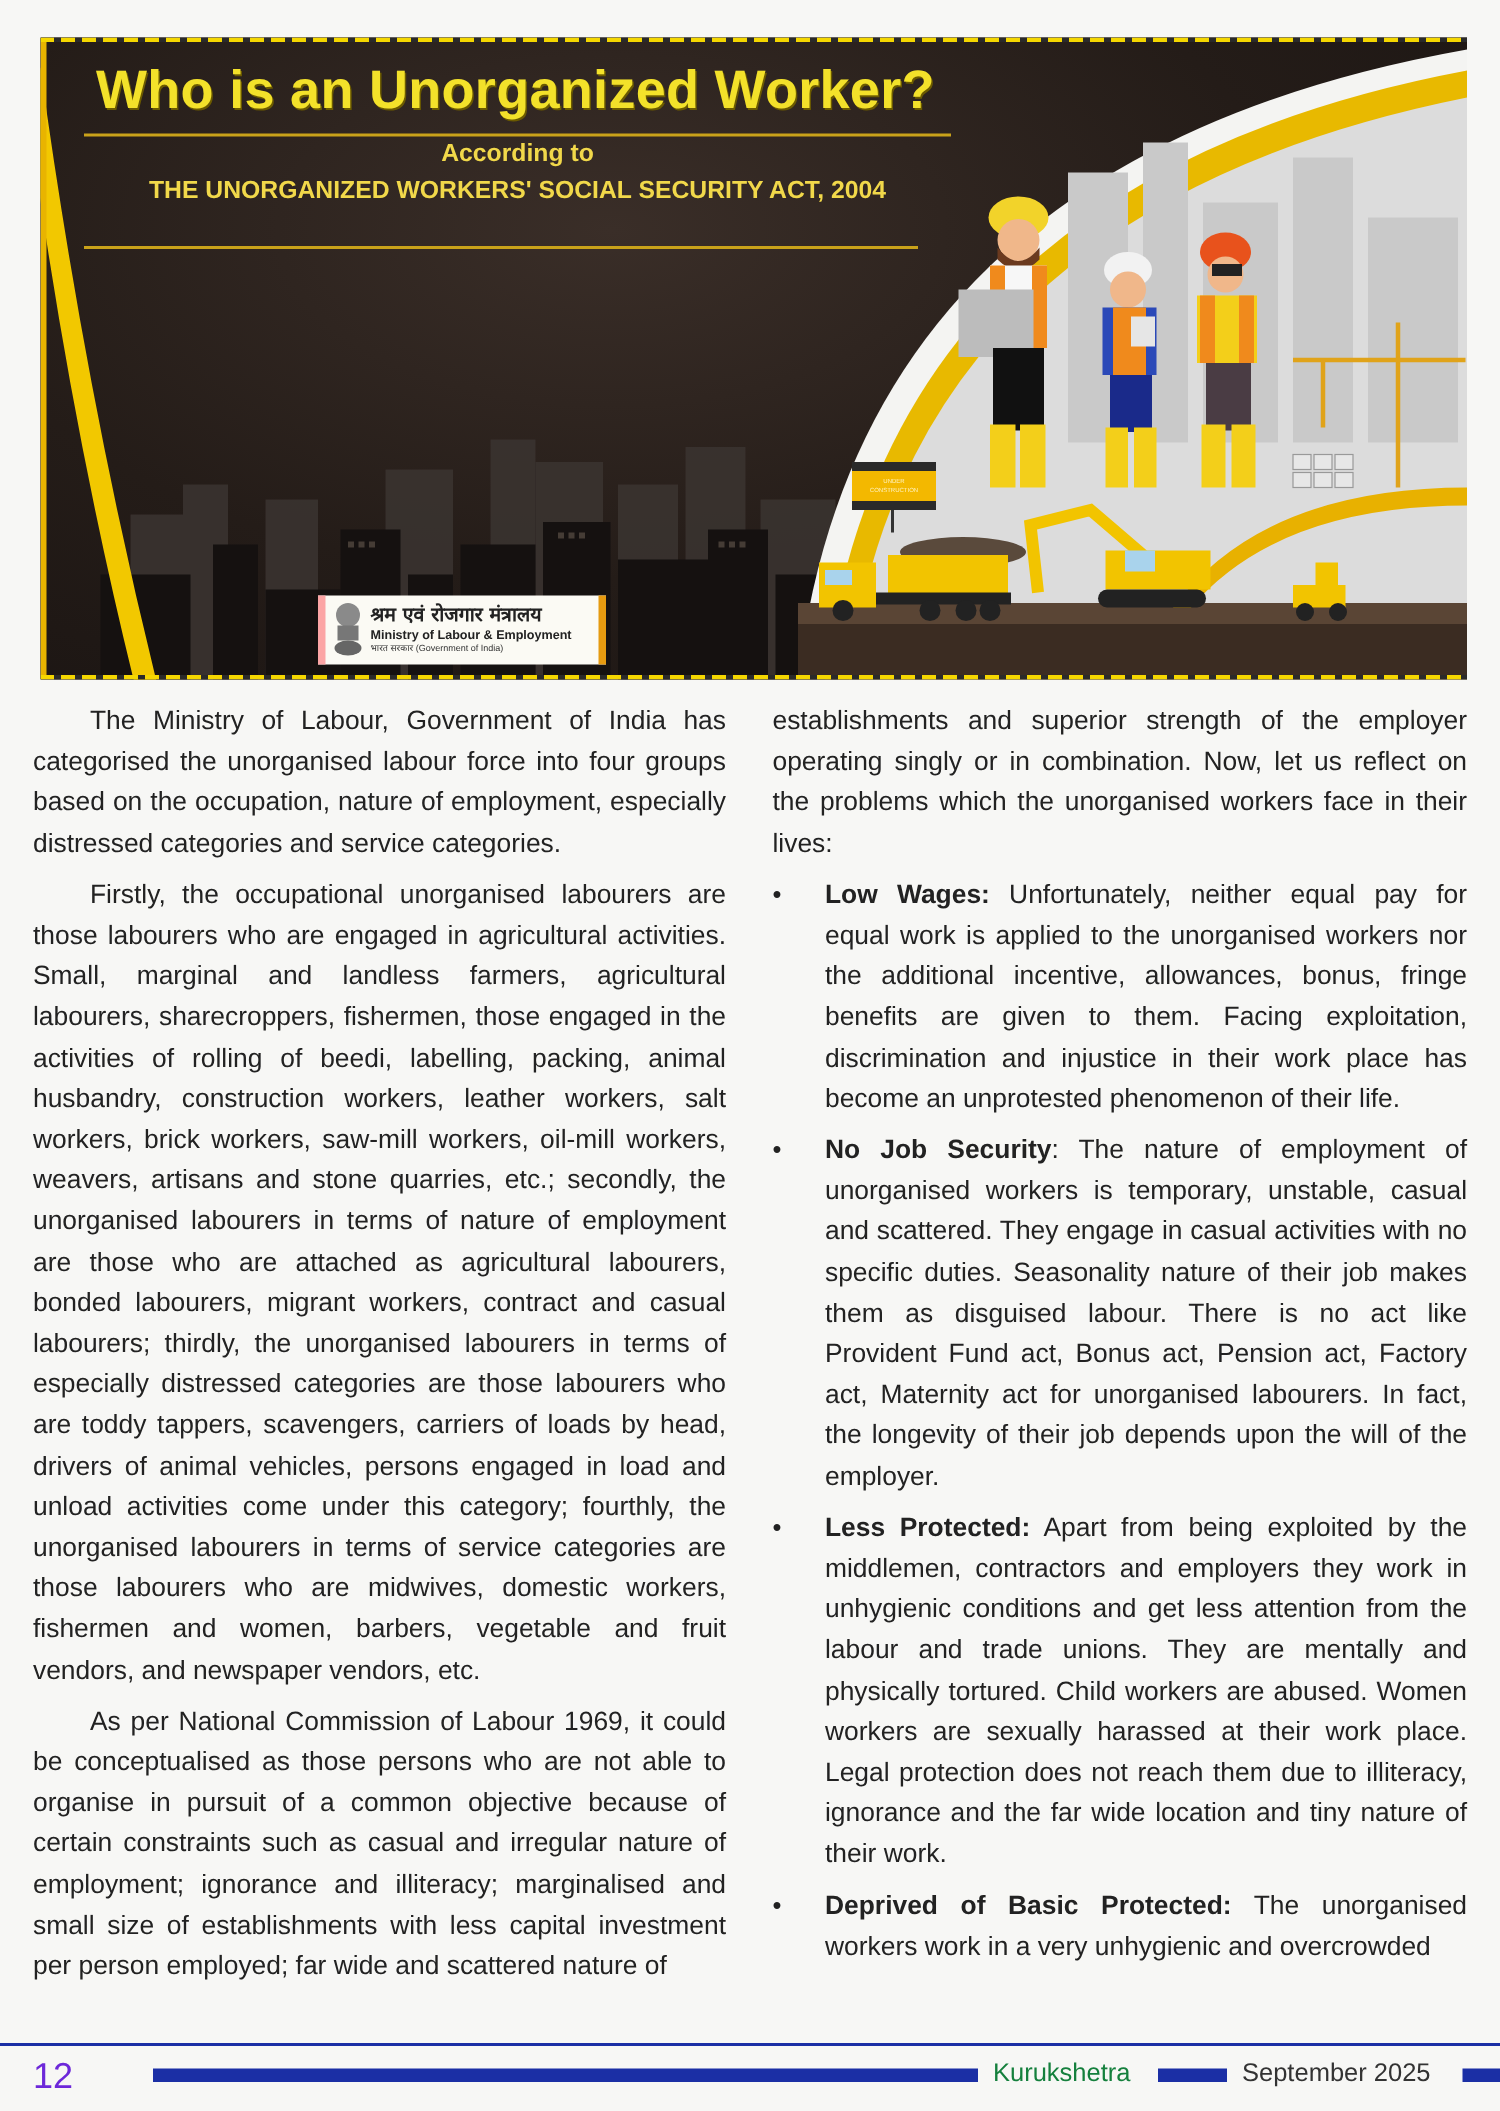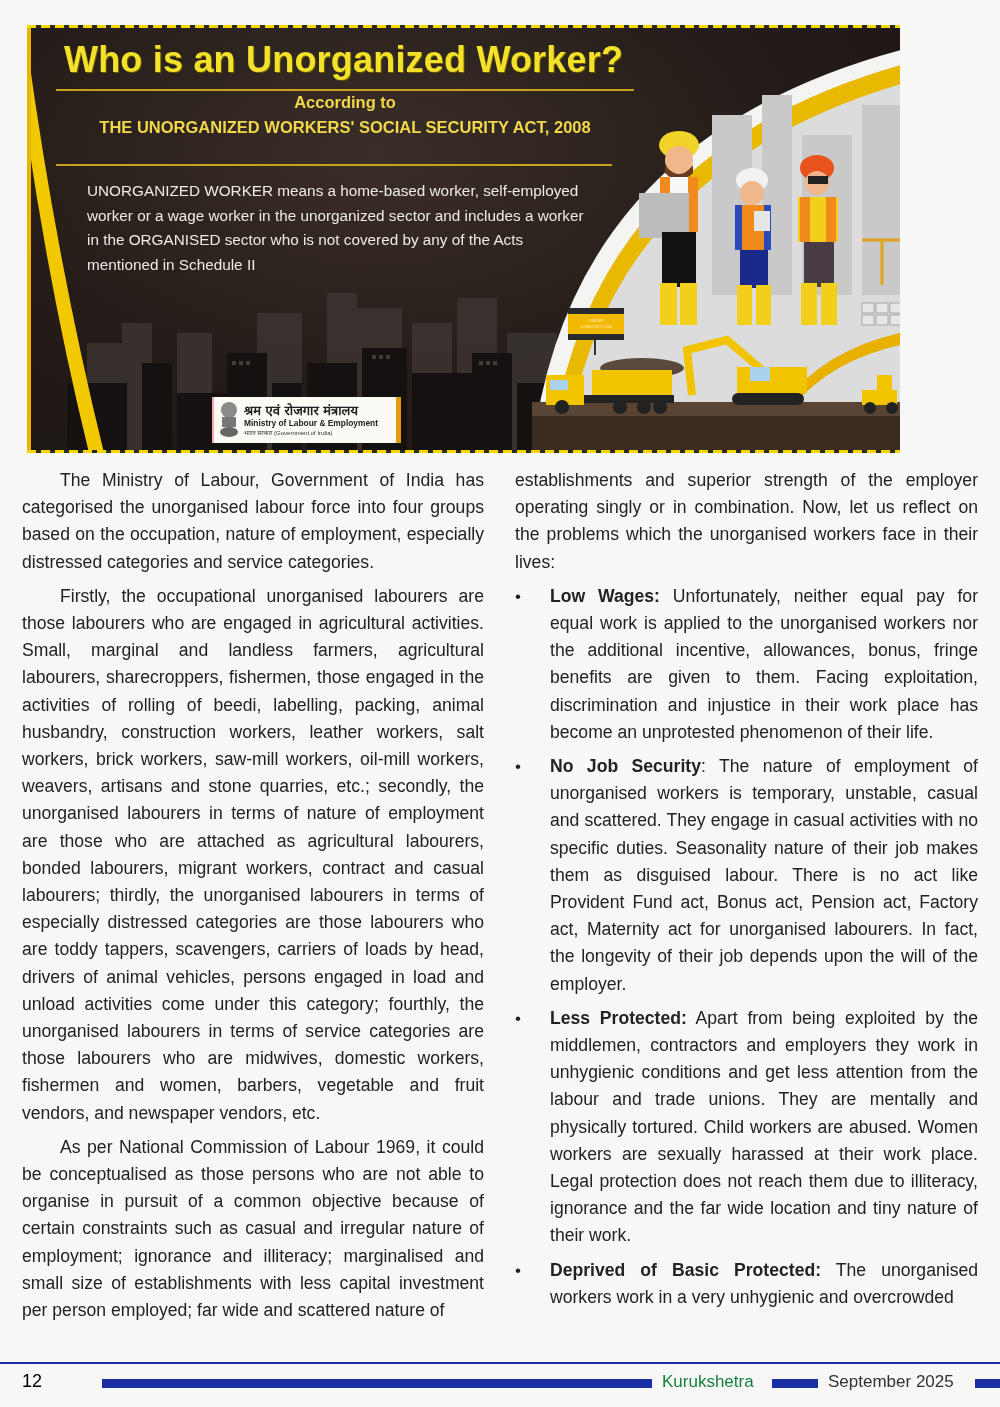--- a/index.html
+++ b/index.html
@@ -4,21 +4,21 @@
 <style>
   html, body { margin: 0; padding: 0; }
   body {
     width: 1000px; height: 1407px; position: relative; overflow: hidden;
     background: #f7f7f5;
     font-family: "DejaVu Sans", sans-serif;
     color: #1e1e1e;
   }
   
   .banner {
-    position: absolute; left: 27px; top: 25px; width: 873px; height: 428px;
+    position: absolute; left: 27px; top: 25px; width: 951px; height: 428px;
     background: #231b17; overflow: hidden;
   }
   .dash-top, .dash-bottom {
     position: absolute; left: 0; width: 100%; height: 3px;
     background: repeating-linear-gradient(90deg, #f5d700 0 9px, #2a2a2a 9px 14px);
     z-index: 6;
   }
   .dash-top { top: 0; } .dash-bottom { bottom: 0; }
   .banner-leftbar { position:absolute; left:0; top:3px; bottom:3px; width:4px; background:#e8b400; z-index:5; }
   .banner-dark {
@@ -44,21 +44,21 @@
     position:absolute; left:29px; width:578px; text-align:center; z-index:4;
     font-family:"Liberation Sans", sans-serif; font-weight:bold; color:#f1d84a; font-size:16.5px;
   }
   .sub1 { top:68px; } .sub2 { top:93px; } .sub3 { top:118px; }
   .definition {
     position:absolute; left:60px; top:154px; width:500px; z-index:4;
     color:#eeeae4; font-family:"Liberation Sans", sans-serif; font-size:15.3px; line-height:24.5px;
   }
   .ministry {
     position:absolute; left:185px; top:372px; width:182px; height:46px; z-index:4;
-    background:#fbfaf4; border-left:2px solid #fca5a5; border-right:5px solid #e59a10;
+    background:#fbfaf4; border-left:5px solid #fca5a5; border-right:5px solid #e59a10;
     display:flex; align-items:center;
   }
   .emblem { width:22px; height:40px; margin:0 4px 0 4px; }
   .min-text { display:flex; flex-direction:column; }
   .min-hindi { font-family:"DejaVu Serif", serif; font-size:13px; font-weight:bold; color:#222; line-height:15px; }
   .min-eng { font-family:"Liberation Sans", sans-serif; font-size:8.4px; font-weight:bold; color:#222; line-height:11px; }
   .min-gov { font-family:"Liberation Sans", sans-serif; font-size:6px; color:#333; line-height:9px; }
   .sign-text { font-family:"Liberation Sans", sans-serif; font-size:4px; fill:#fff3c0; }
 
   
@@ -70,21 +70,21 @@
   .col-left { left:22px; width:462px; }
   .col-right { left:515px; width:463px; }
   .col p { margin:0 0 7px 0; }
   .indent { text-indent: 38px; }
   .bullet { position:relative; padding-left:35px; margin:0 0 7px 0; }
   .bullet .dot { position:absolute; left:0; top:0; font-size:17px; }
   .bullet b { font-weight:bold; }
 
   
   .footer-line { position:absolute; left:0; top:1362px; width:1000px; height:2px; background:#1b2fa5; }
-  .page-num { position:absolute; left:22px; top:1371px; font-family:"Liberation Sans", sans-serif; font-size:18px; color:#000000; }
+  .page-num { position:absolute; left:22px; top:1371px; font-family:"Liberation Sans", sans-serif; font-size:24px; color:#6d28d9; }
   .bar { position:absolute; height:9px; background:#1b2fa5; top:1379px; }
   .bar1 { left:102px; width:550px; }
   .bar2 { left:772px; width:46px; }
   .bar3 { left:975px; width:25px; }
   .mag { position:absolute; left:662px; top:1372px; font-family:"Liberation Sans", sans-serif; font-size:17px; color:#15803d; }
   .issue { position:absolute; left:828px; top:1372px; font-family:"Liberation Sans", sans-serif; font-size:17px; color:#333; }
 </style>
 </head>
 <body>
 
@@ -237,23 +237,22 @@
     </g>
   </svg>
 
   <div class="dash-top"></div>
   <div class="dash-bottom"></div>
   <div class="banner-leftbar"></div>
 
   <div class="title">Who is an Unorganized Worker?</div>
   <div class="rule rule1"></div>
   <div class="sub sub1">According to</div>
-  <div class="sub sub2">THE UNORGANIZED WORKERS' SOCIAL SECURITY ACT, 2008</div>
+  <div class="sub sub2">THE UNORGANIZED WORKERS' SOCIAL SECURITY ACT, 2004</div>
   <div class="rule rule2"></div>
-  <div class="definition">UNORGANIZED WORKER means a home-based worker, self-employed worker or a wage worker in the unorganized sector and includes a worker in the ORGANISED sector who is not covered by any of the Acts mentioned in Schedule II</div>
 
   <div class="ministry">
     <svg class="emblem" viewBox="0 0 22 40">
       <ellipse cx="11" cy="10" rx="8" ry="8" fill="#8a8a8a"></ellipse>
       <rect x="4" y="17" width="14" height="10" fill="#777"></rect>
       <ellipse cx="11" cy="32" rx="9" ry="5" fill="#666"></ellipse>
     </svg>
     <div class="min-text">
       <span class="min-hindi">श्रम एवं रोजगार मंत्रालय</span>
       <span class="min-eng">Ministry of Labour &amp; Employment</span>

